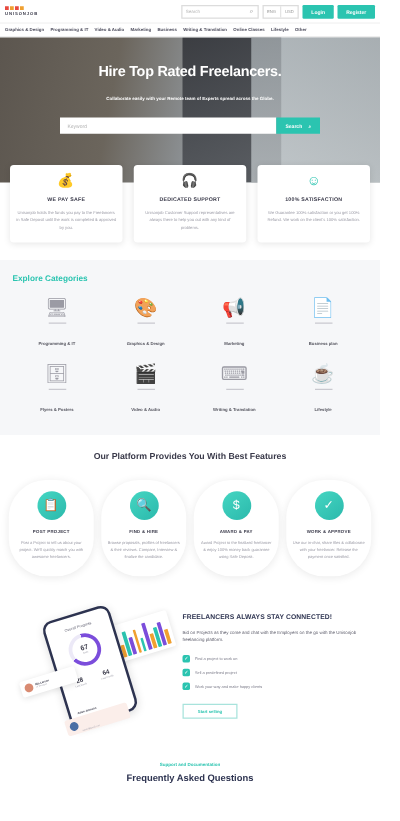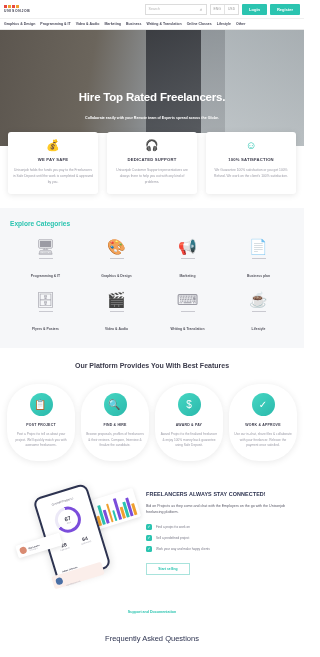--- a/index.html
+++ b/index.html
@@ -38,21 +38,21 @@
   
   .nav {
     height: 11px; display: flex; align-items: center; gap: 5px;
     padding: 0 4px; border-bottom: 1px solid #e8e8e8; background: #fff;
   }
   .nav a { font-size: 3.5px; color: #4a4a5a; text-decoration: none; white-space: nowrap; font-weight: 600; }
   
   .hero {
     height: 116px; position: relative; overflow: hidden;
     background: linear-gradient(100deg,#5c564f 0%,#6b655c 30%,#8e9397 52%,#b9bfc2 70%,#9aa0a3 100%);
-    display: flex; flex-direction: column; align-items: center; padding-top: 20px; justify-content: flex-end;
+    display: flex; flex-direction: column; align-items: center; padding-top: 20px;
   }
   .hero::before {
     content:""; position:absolute; left:48%; top:0; width:26%; height:100%;
     background: linear-gradient(180deg,#2f3136,#4a4d52); opacity:.85;
   }
   .hero::after {
     content:""; position:absolute; left:66%; top:0; width:34%; height:100%;
     background: linear-gradient(180deg,#aab1b5,#c3c9cc); opacity:.75;
   }
   .hero > * { position: relative; z-index: 2; }
@@ -168,21 +168,21 @@
   }
   .bullets span { font-size: 3.1px; color: #7a7a88; }
   .start-btn {
     margin-top: 11px; width: 44px; height: 12px; border: 1px solid #a8e3dc;
     background: #fff; color: #2bc4b0; font-size: 3.4px; font-weight: bold;
     display: flex; align-items: center; justify-content: center;
   }
   
   .faq { text-align: center; padding: 14px 0 8px; background: #fff; }
   .faq .sub { font-size: 3.6px; color: #2bc4b0; font-weight: bold; }
-  .faq h2 { font-size: 7.5px; color: #2d3350; font-weight: normal; margin-top: 20px; }
+  .faq h2 { font-size: 7.5px; color: #2d3350; font-weight: bold; margin-top: 4px; }
 </style>
 </head>
 <body>
 
 <div class="topbar">
   <div class="logo">
     <div class="logo-dots">
       <span style="background:#e8493f"></span>
         <span style="background:#f0a030"></span>
       <span style="background:#e8493f"></span>

